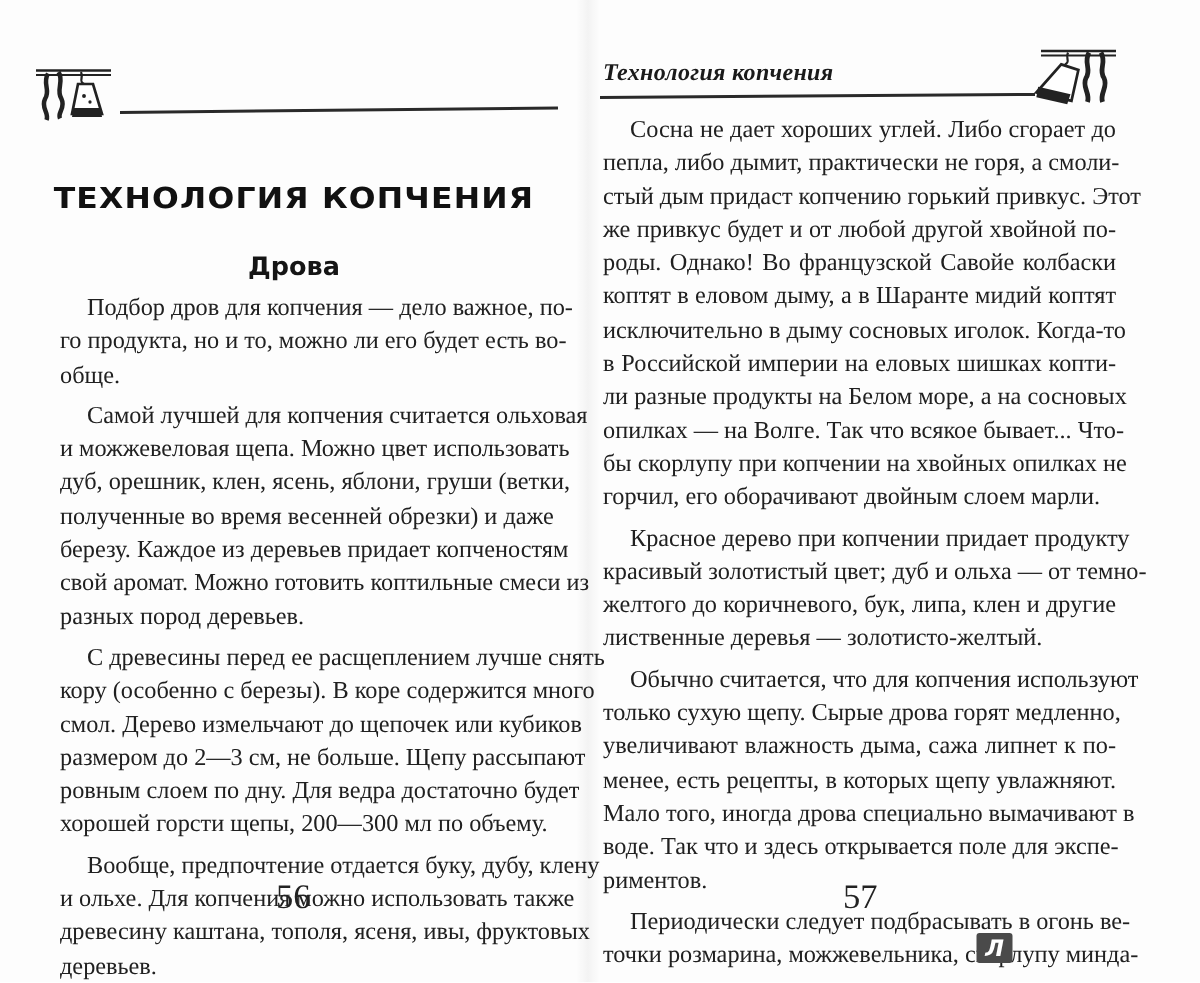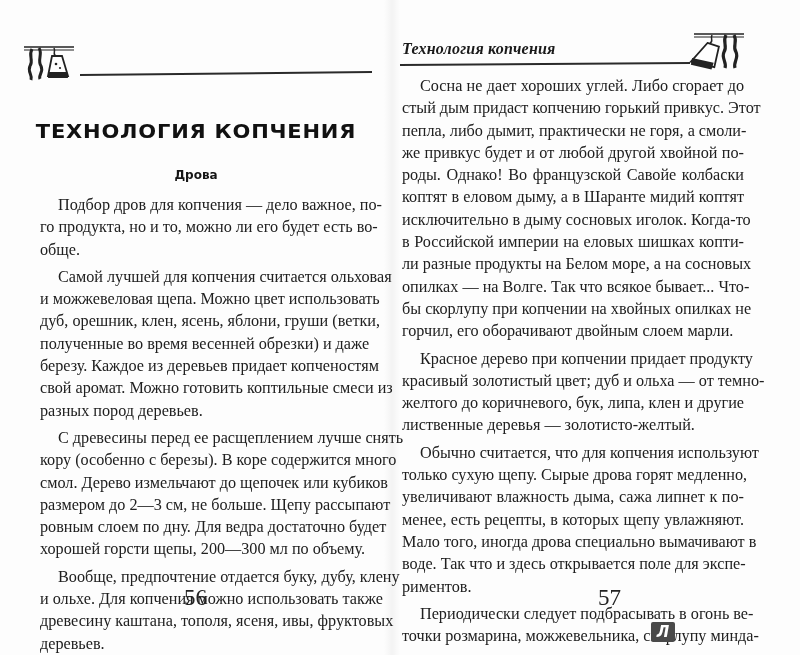--- a/index.html
+++ b/index.html
@@ -15,34 +15,34 @@
   
   .hdr-left-icon { position: absolute; left: 24px; top: 42px; width: 52px; height: 42px; }
   .hdr-left-rule { position: absolute; left: 80px; top: 74px; width: 292px; height: 2px; background: #2a2a2a; transform: rotate(-0.6deg); transform-origin: left center; }
 
   .hdr-right-title { position: absolute; left: 10px; top: 40px; font-family: "Liberation Serif", serif; font-style: italic; font-weight: bold; font-size: 16px; letter-spacing: 0.2px; color: #1a1a1a; }
   .hdr-right-rule { position: absolute; left: 8px; top: 64px; width: 290px; height: 2px; background: #2a2a2a; transform: rotate(-0.4deg); transform-origin: left center; }
   .hdr-right-icon { position: absolute; left: 296px; top: 24px; width: 56px; height: 48px; }
 
   
   .chapter-title { position: absolute; left: 0; width: 392px; top: 120px; text-align: center; font-family: "DejaVu Sans", sans-serif; font-weight: bold; font-size: 21px; letter-spacing: 0.8px; color: #111; transform: scaleY(0.92); }
-  .section-title { position: absolute; left: 0; width: 392px; top: 168px; text-align: center; font-family: "DejaVu Sans", sans-serif; font-weight: bold; font-size: 12px; color: #151515; }
+  .section-title { position: absolute; left: 0; width: 392px; top: 168px; text-align: center; font-family: "DejaVu Sans", sans-serif; font-weight: bold; font-size: 17px; color: #151515; }
 
   .text-block { position: absolute; font-size: 16.2px; line-height: 22.3px; text-align: justify; color: #202020; }
   .text-left  { left: 40px; top: 194px; width: 318px; }
   .text-right { left: 10px; top: 75px;  width: 342px; }
 
   .line { display: block; white-space: nowrap; text-align-last: justify; text-align: justify; }
   .line.last { text-align-last: left; }
   .para-gap { display: block; height: 5px; }
   .indent { padding-left: 18px; }
 
   .page-number { position: absolute; top: 585px; font-size: 23px; color: #222; }
   .pn-left  { left: 184px; }
-  .pn-right { left: 170px; margin-left: 36px; }
+  .pn-right { left: 170px; }
 
   
   .spine { position: absolute; left: 384px; top: 0; width: 16px; height: 655px; background: linear-gradient(to right, rgba(0,0,0,0) 0%, rgba(0,0,0,0.04) 50%, rgba(0,0,0,0) 100%); }
 
   
   .watermark { position: absolute; left: 651px; top: 622px; width: 24px; height: 20px; background: #4a4a4a; border-radius: 2px; color: #fff; font-family: "DejaVu Sans", sans-serif; font-weight: bold; font-style: italic; font-size: 15px; line-height: 20px; text-align: center; }
 
   svg { display: block; }
 </style>
 </head>
@@ -110,22 +110,22 @@
         <path d="M24 11 C22 15,26 17,22 19" fill="none" stroke="#222" stroke-width="1.5"></path>
         <path d="M16 19 L28 19 L30 40 L6 42 Z" fill="#fff" stroke="#222" stroke-width="1.8" transform="rotate(18 18 30)"></path>
         <path d="M6 38 L28 36 L28 43 L7 45 Z" fill="#222" transform="rotate(18 18 30)"></path>
         <path d="M38 11 C34 18,40 22,36 28 C33 34,39 38,37 44" fill="none" stroke="#222" stroke-width="3.2"></path>
         <path d="M46 11 C50 18,44 22,48 28 C51 34,45 38,47 44" fill="none" stroke="#222" stroke-width="3.2"></path>
       </svg>
     </div>
 
     <div class="text-block text-right" id="right-text">
         <span class="line indent">Сосна не дает хороших углей. Либо сгорает до</span>
+        <span class="line">пепла, либо дымит, практически не горя, а смоли-</span>
         <span class="line">стый дым придаст копчению горький привкус. Этот</span>
-        <span class="line">пепла, либо дымит, практически не горя, а смоли-</span>
         <span class="line">же привкус будет и от любой другой хвойной по-</span>
         <span class="line">роды. Однако! Во французской Савойе колбаски</span>
         <span class="line">коптят в еловом дыму, а в Шаранте мидий коптят</span>
         <span class="line">исключительно в дыму сосновых иголок. Когда-то</span>
         <span class="line">в Российской империи на еловых шишках копти-</span>
         <span class="line">ли разные продукты на Белом море, а на сосновых</span>
         <span class="line">опилках — на Волге. Так что всякое бывает... Что-</span>
         <span class="line">бы скорлупу при копчении на хвойных опилках не</span>
         <span class="line last">горчил, его оборачивают двойным слоем марли.</span>
         <span class="para-gap"></span>

